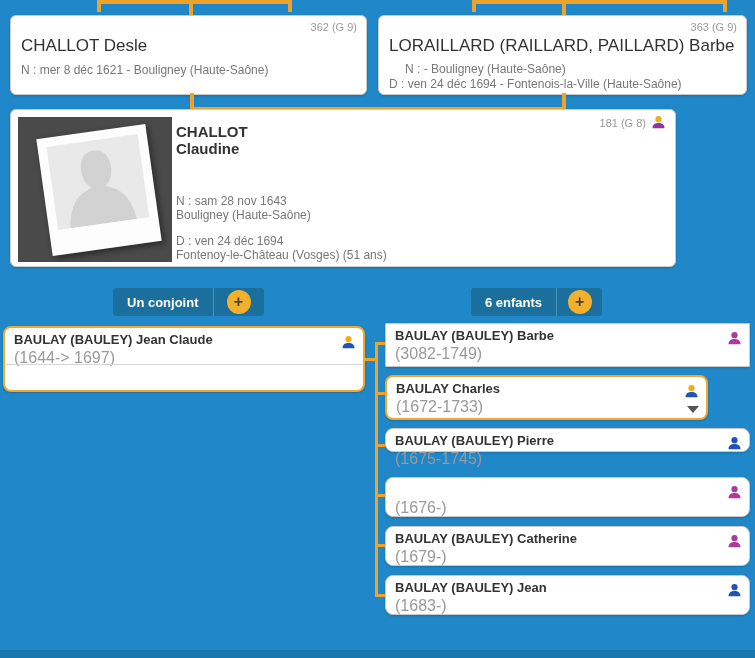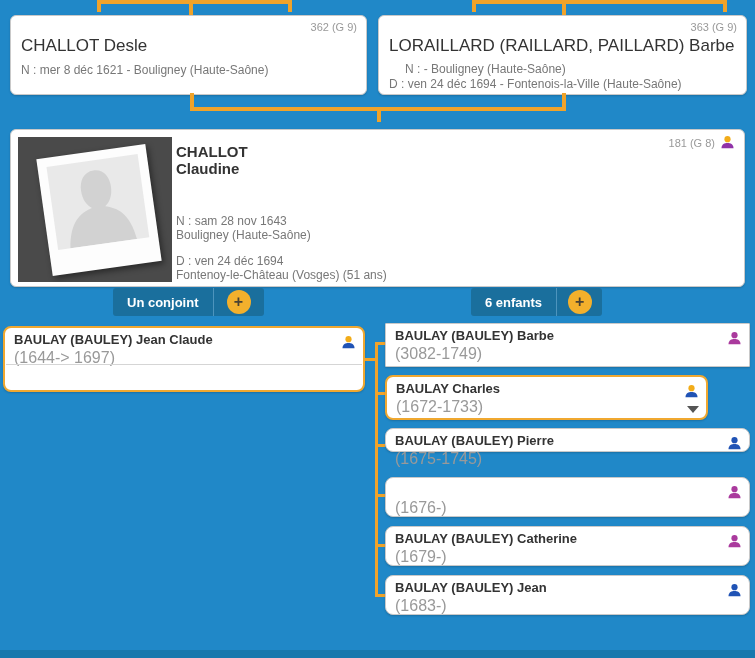--- a/index.html
+++ b/index.html
@@ -88,21 +88,21 @@
   <div class="pname abs" style="left:10px;top:20px;">LORAILLARD (RAILLARD, PAILLARD) Barbe</div>
   <div class="pdetail abs" style="left:10px;top:46px;margin-left:16px;">N : - Bouligney (Haute-Saône)</div>
   <div class="pdetail abs" style="left:10px;top:61px;">D : ven 24 déc 1694 - Fontenois-la-Ville (Haute-Saône)</div>
 </div>
 
 <div class="conn" style="left:190px;top:93px;width:4px;height:16px;"></div>
 <div class="conn" style="left:562px;top:93px;width:4px;height:16px;"></div>
 <div class="conn" style="left:190px;top:107px;width:376px;height:4px;"></div>
 <div class="conn" style="left:377px;top:107px;width:4px;height:15px;"></div>
 
-<div class="card" style="left:10px;top:129px;width:735px;height:158px;">
+<div class="card" style="left:10px;top:109px;width:666px;height:158px;">
   <div class="abs" style="top:5px;right:9px;font-size:11px;color:#999;display:flex;align-items:center;gap:5px;">
     <span>181 (G 8)</span>
     <span data-gender="female-sosa">
       <svg class="p-icon" viewBox="0 0 16 16">
         <circle class="head" cx="8" cy="4.4" r="3.3"></circle>
         <path class="body" d="M1.6 14.2 C1.6 9.8 5 8.6 8 8.6 C11 8.6 14.4 9.8 14.4 14.2 Z"></path>
       </svg>
     </span>
   </div>
 

